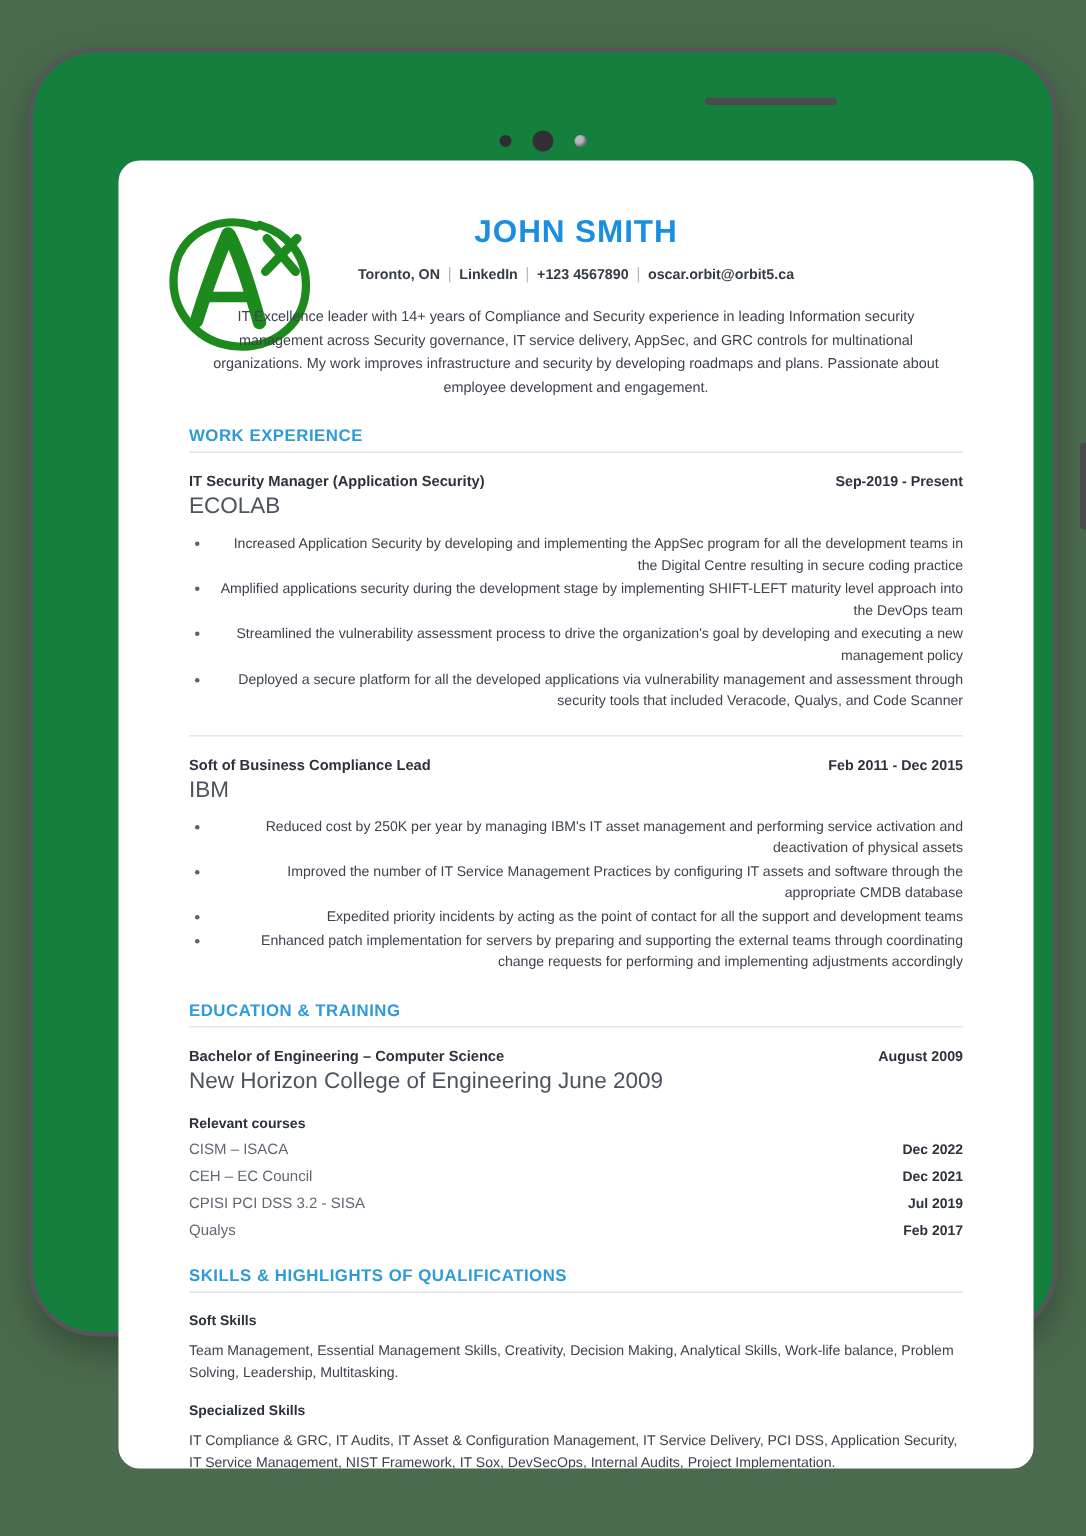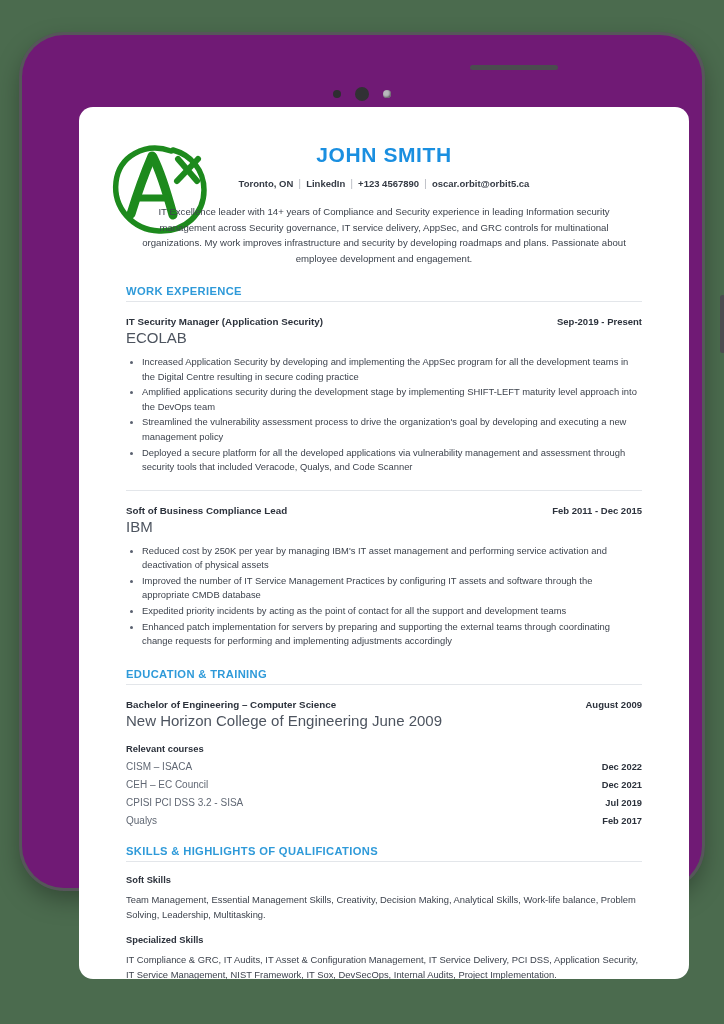--- a/index.html
+++ b/index.html
@@ -16,21 +16,21 @@
   }
 
   
   #device-frame {
     position: absolute;
     left: 22px;
     top: 35px;
     width: 680px;
     height: 853px;
     border-radius: 42px;
-    background: #701a75;
+    background: #15803d;
     box-shadow: 0 0 0 3px #56565a, 0 10px 26px rgba(0,0,0,0.35);
     box-sizing: border-box;
   }
   #power-button {
     position: absolute;
     left: 448px;
     top: 30px;
     width: 88px;
     height: 5px;
     border-radius: 3px;
@@ -157,20 +157,21 @@
   }
   .bullet-list {
     margin: 9px 0 0 0;
     padding-left: 16px;
   }
   .bullet-list li {
     font-size: 9.4px;
     line-height: 1.55;
     color: #3d434d;
     margin-bottom: 1px;
+    text-align: right;
   }
   .bullet-list li::marker { color: #5a6170; font-size: 9px; }
 
   .entry-divider {
     border: none;
     border-top: 1px solid #e3e6ea;
     margin: 15px 0 0 0;
   }
 
   

